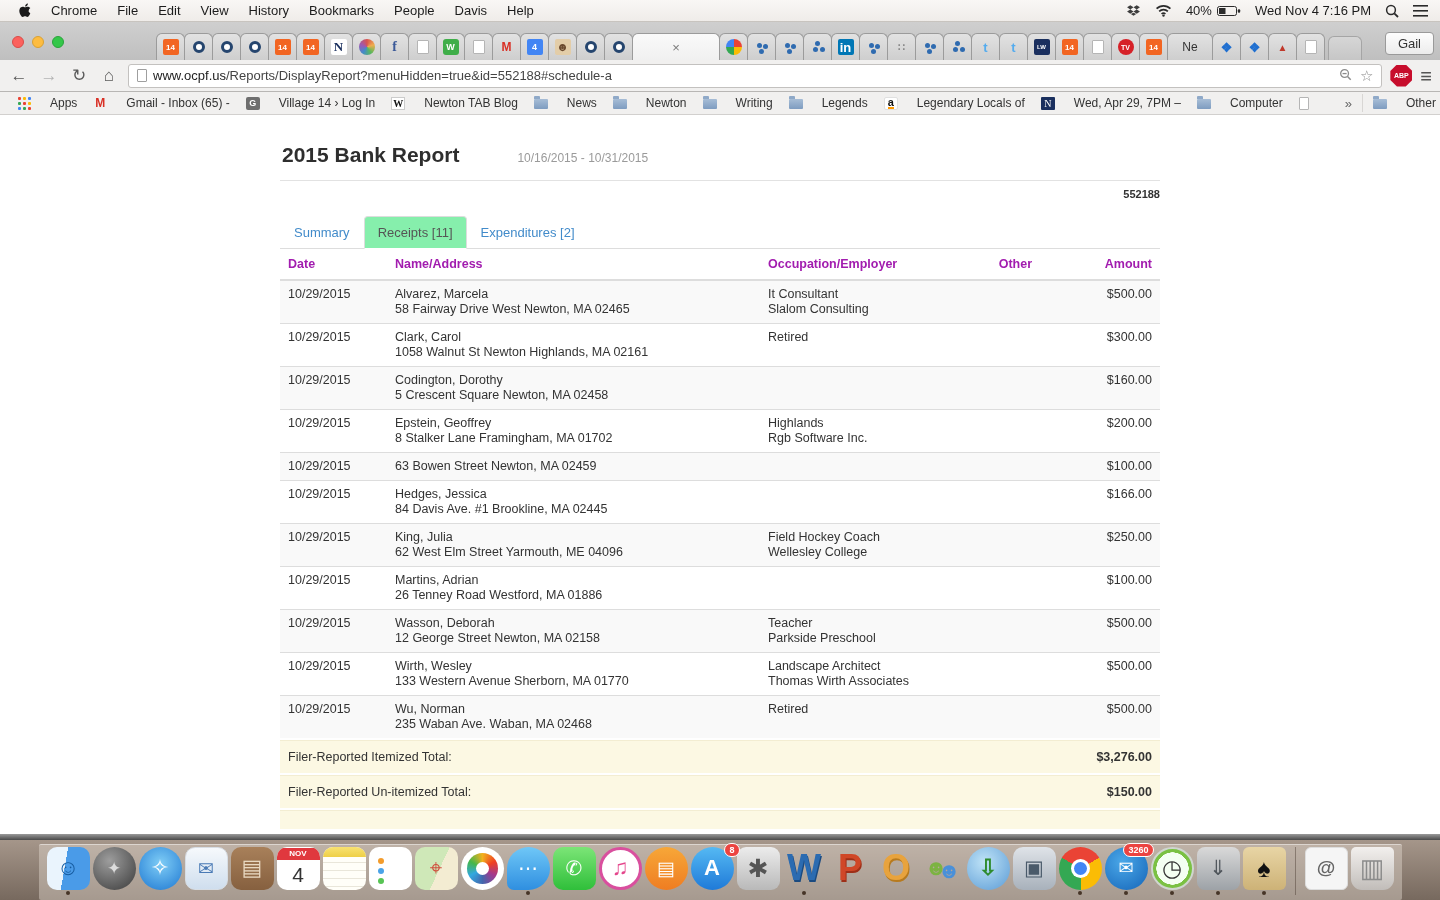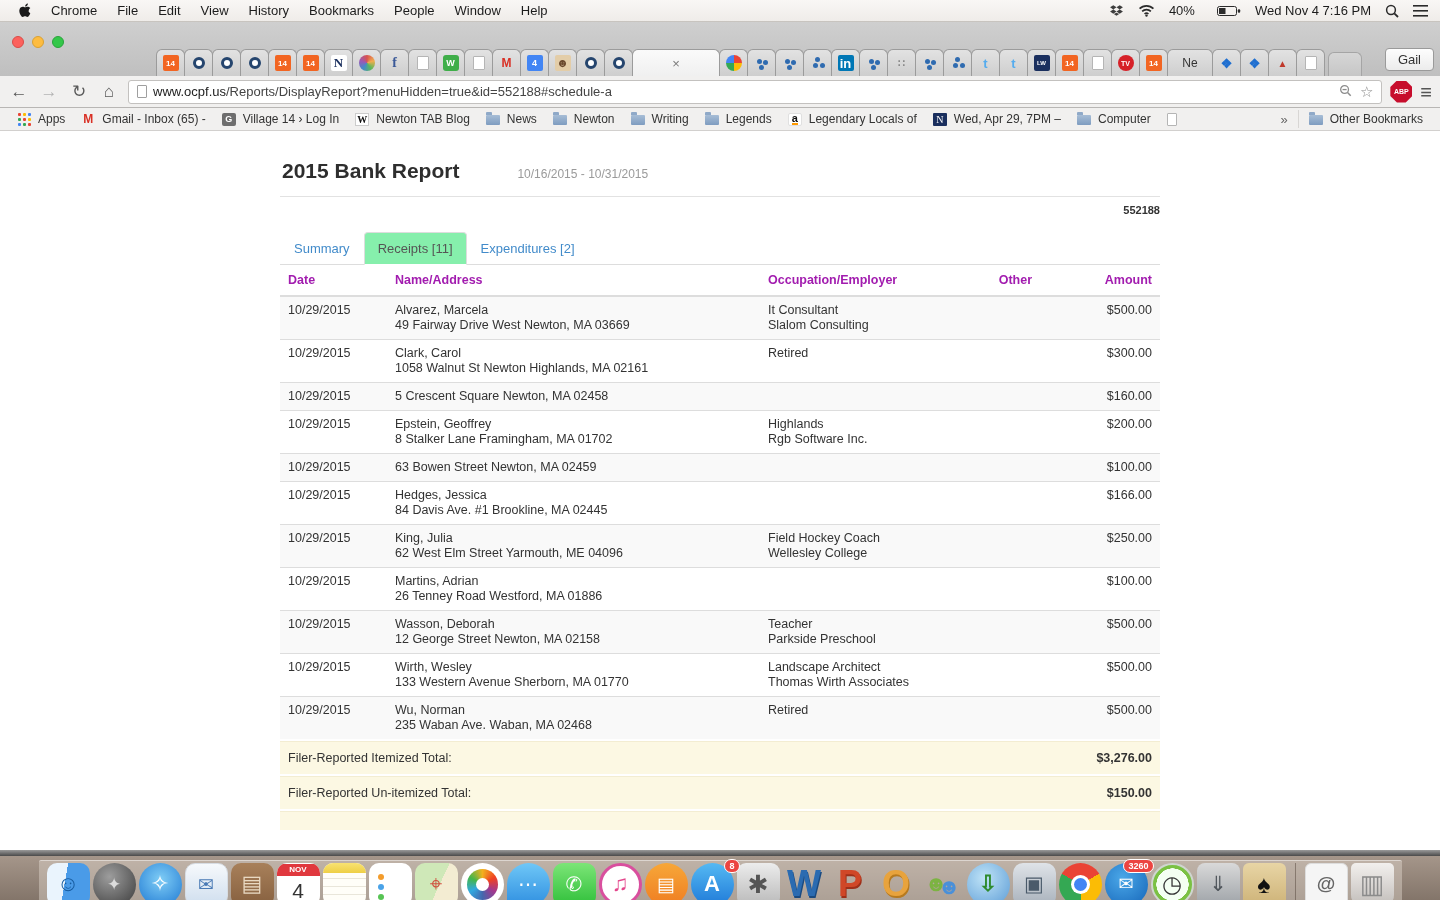--- a/index.html
+++ b/index.html
@@ -6,24 +6,24 @@
   html,body{width:1440px;height:900px;overflow:hidden;font-family:"Liberation Sans",sans-serif;}
   body{background:#fff;position:relative;}
 
   
   .menubar{height:22px;background:linear-gradient(#f9f7f5,#efece9);border-bottom:1px solid #c8c4bf;
     display:flex;align-items:center;padding:0 12px;font-size:13px;color:#1c1c1c;}
   .menubar .apple{margin:0 10px 0 6px;display:flex;align-items:center;}
   .mb-item{padding:0 10px;white-space:nowrap;}
   .mb-item:first-of-type{font-weight:bold;}
   .mb-right{margin-left:auto;display:flex;align-items:center;gap:14px;}
-  .mb-right .stat{display:flex;align-items:center;gap:22px;white-space:nowrap;}
+  .mb-right .stat{display:flex;align-items:center;gap:5px;white-space:nowrap;}
 
   
-  .tabstrip{height:54px;background:linear-gradient(#cfcfcf,#bfbfbf);display:flex;align-items:flex-end;
+  .tabstrip{height:38px;background:linear-gradient(#cfcfcf,#bfbfbf);display:flex;align-items:flex-end;
     padding:0 6px;position:relative;}
   .lights{position:absolute;left:12px;top:14px;display:flex;gap:8px;}
   .light{width:12px;height:12px;border-radius:50%;}
   .light.r{background:#fc615d;border:1px solid #d94c48;}
   .light.y{background:#fdbc40;border:1px solid #d9a133;}
   .light.g{background:#34c749;border:1px solid #2aa33c;}
   .tabs{display:flex;align-items:flex-end;margin-left:150px;height:100%;}
   .ctab{width:29px;height:27px;background:linear-gradient(#e2e2e2,#cecece);border:1px solid #9b9b9b;
     border-bottom:none;border-radius:6px 6px 0 0;margin-right:-1px;display:flex;align-items:center;
     justify-content:center;flex:none;}
@@ -71,21 +71,21 @@
   .omni-url{flex:1;white-space:nowrap;overflow:hidden;}
   .omni-right{display:flex;align-items:center;gap:8px;}
   .star{color:#8c8c8c;font-size:15px;}
   .abp{width:22px;height:22px;background:#c70d2c;border-radius:5px;clip-path:polygon(30% 0,70% 0,100% 30%,100% 70%,70% 100%,30% 100%,0 70%,0 30%);
     color:#fff;font-size:7px;font-weight:bold;display:flex;align-items:center;justify-content:center;}
   .ham{font-size:20px;color:#555;line-height:20px;}
 
   
   .bookmarks{height:23px;background:#f1f0ef;border-bottom:1px solid #d2d0ce;display:flex;align-items:center;
     padding:0 10px;font-size:12px;color:#333;gap:2px;}
-  .bm{display:flex;align-items:center;gap:7px;padding:2px 7px;white-space:nowrap;justify-content:center;}
+  .bm{display:flex;align-items:center;gap:19px;padding:2px 7px;white-space:nowrap;justify-content:center;}
   .bm-ico{width:14px;height:13px;position:relative;flex:none;display:flex;align-items:center;justify-content:center;}
   [data-ico="apps"] .bm-ico::before{content:"";width:3px;height:3px;background:#ea4335;border-radius:1px;
     box-shadow:5px 0 0 #fbbc05,10px 0 0 #4285f4,0 5px 0 #34a853,5px 5px 0 #ea4335,10px 5px 0 #fbbc05,0 10px 0 #4285f4,5px 10px 0 #34a853,10px 10px 0 #ea4335;
     position:absolute;left:1px;top:0;}
   [data-ico="gmail"] .bm-ico::before{content:"M";color:#d93025;font-weight:bold;font-size:12px;}
   [data-ico="v14g"] .bm-ico{background:#6e6e6e;border-radius:2px;}
   [data-ico="v14g"] .bm-ico::before{content:"G";color:#fff;font-weight:bold;font-size:9px;}
   [data-ico="wl"] .bm-ico{background:#fff;border:1px solid #ccc;}
   [data-ico="wl"] .bm-ico::before{content:"W";color:#111;font-weight:bold;font-size:10px;font-family:"Liberation Serif",serif;}
   [data-ico="folder"] .bm-ico{background:linear-gradient(#a7bdd6,#7e9cc0);border-radius:1px;height:10px;margin-top:2px;}
@@ -195,21 +195,21 @@
         <path fill="#1a1a1a" d="M9.9 2.7c.5-.6.8-1.5.7-2.3-.7 0-1.6.5-2.1 1.1-.5.5-.9 1.4-.8 2.2.8.1 1.7-.4 2.2-1z"></path>
       </svg>
   </span>
   <span class="mb-item">Chrome</span>
     <span class="mb-item">File</span>
     <span class="mb-item">Edit</span>
     <span class="mb-item">View</span>
     <span class="mb-item">History</span>
     <span class="mb-item">Bookmarks</span>
     <span class="mb-item">People</span>
-    <span class="mb-item">Window</span>
+    <span class="mb-item">Davis</span>
     <span class="mb-item">Help</span>
   <div class="mb-right">
     <span class="stat">
       <svg width="15" height="13" viewBox="0 0 14 10">
           <path fill="#3d3d3d" d="M4 0 7 2 4 4 1 2Zm6 0 3 2-3 2-3-2ZM4 4 7 6 4 8 1 6Zm6 0 3 2-3 2-3-2ZM4.5 8.3 7 9.8 9.5 8.3 7 7Z"></path>
         </svg>
     </span>
     <span class="stat">
       <svg width="17" height="13" viewBox="0 0 16 12">
           <g stroke="#2b2b2b" stroke-width="1.6" fill="none">
@@ -476,21 +476,21 @@
       <div>Occupation/Employer</div>
       <div class="th-other">Other</div>
       <div class="th-amt">Amount</div>
     </div>
 
     <div class="tbody">
       <div class="trow">
           <div class="c-date">10/29/2015</div>
           <div class="c-name">
             <div>Alvarez, Marcela</div>
-            <div>49 Fairway Drive West Newton, MA 03669</div>
+            <div>58 Fairway Drive West Newton, MA 02465</div>
           </div>
           <div class="c-occ">
             <div>It Consultant</div>
             <div>Slalom Consulting</div>
           </div>
           <div class="c-other"></div>
           <div class="c-amt">$500.00</div>
         </div>
         <div class="trow">
           <div class="c-date">10/29/2015</div>
@@ -501,20 +501,21 @@
           <div class="c-occ">
             <div>Retired</div>
             <div></div>
           </div>
           <div class="c-other"></div>
           <div class="c-amt">$300.00</div>
         </div>
         <div class="trow">
           <div class="c-date">10/29/2015</div>
           <div class="c-name">
+            <div>Codington, Dorothy</div>
             <div>5 Crescent Square Newton, MA 02458</div>
           </div>
           <div class="c-occ">
             <div></div>
             <div></div>
           </div>
           <div class="c-other"></div>
           <div class="c-amt">$160.00</div>
         </div>
         <div class="trow">

